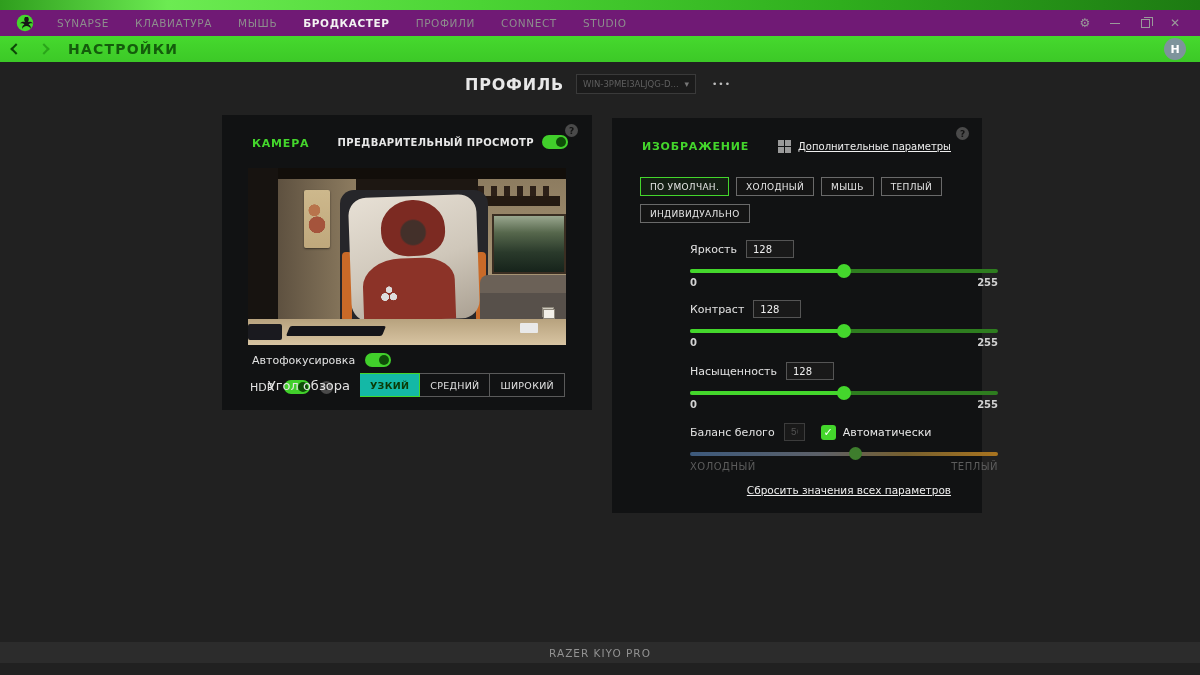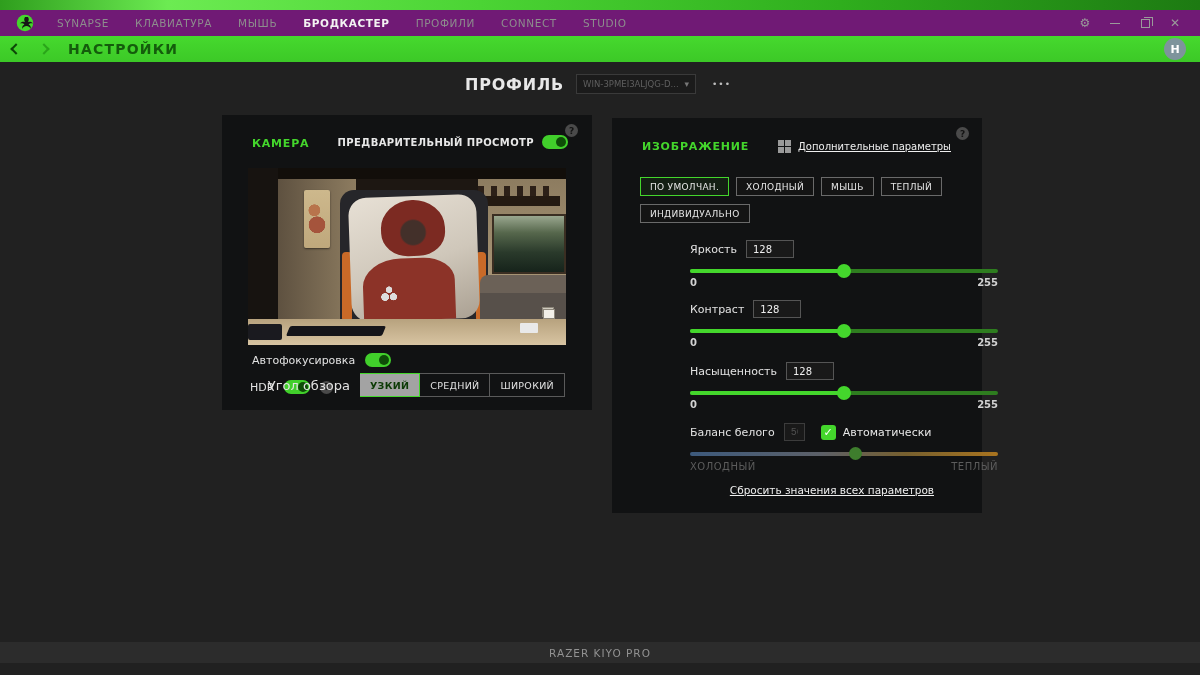--- a/index.html
+++ b/index.html
@@ -67,21 +67,21 @@
   .preview-head .lbl { font-size:10px; font-weight:bold; color:#e8e8e8; letter-spacing:.4px; }
   .row-af { position:absolute; left:30px; top:238px; display:flex; align-items:center; gap:10px; }
   .row-af .lbl, .row-hdr .lbl { font-size:11px; color:#e2e2e2; }
   .row-hdr { position:absolute; left:28px; top:260px; height:24px; display:flex; align-items:center; gap:10px;text-align:center; }
   .fov { position:absolute; right:27px; top:258px; height:24px; display:flex; align-items:center; }
   .fov .lbl { font-size:13px; color:#e2e2e2; margin-right:10px; }
   .fov-btn { height:24px; padding:0 10px; display:flex; align-items:center; justify-content:center;
     border:1px solid #5a5a5a; border-left-width:0; font-size:9.5px; color:#e0e0e0; cursor:pointer;
     background:transparent; letter-spacing:.3px; }
   .fov-btn:first-of-type { border-left-width:1px; }
-  .fov-btn.sel { background:#a3a3a3; border-color:#44d62c; color:#0c3a05; font-weight:bold; }
+  .fov-btn.sel { background:#14b8a6; border-color:#44d62c; color:#0c3a05; font-weight:bold; }
 
   
   .preview { position:absolute; left:26px; top:53px; width:318px; height:177px; overflow:hidden;
     background:#9c8a6e; box-shadow:inset 0 0 46px rgba(0,0,0,.55); }
   .pv { position:absolute; }
   .pv-top { left:0; top:0; width:100%; height:13px; background:#120e0a; }
   .pv-leftdark { left:0; top:0; width:30px; height:100%; background:#171310; }
   .pv-leftwall { left:30px; top:11px; width:78px; height:140px;
     background:linear-gradient(90deg,#5e5140,#8d7c60); }
   .pv-scroll { left:56px; top:22px; width:26px; height:58px; border-radius:2px;
@@ -151,21 +151,21 @@
   .sminmax { display:flex; justify-content:space-between; margin-top:4px;
     font-size:10px; font-weight:bold; color:#d2d2d2; }
   .wb-track { background:linear-gradient(90deg,#3d5a7d 0%,#5c6068 42%,#77602f 70%,#a9741f 100%); }
   .wb-thumb { background:#3e7d2d; left:calc(54% - 7px); width:13px; height:13px; top:-5px; }
   .wb-labels { display:flex; justify-content:space-between; margin-top:5px;
     font-size:10px; color:#5c5c5c; letter-spacing:.5px; }
   .wb-check { width:15px; height:15px; border-radius:3px; background:#44d62c; color:#fff;
     font-size:11px; font-weight:bold; display:flex; align-items:center; justify-content:center;
     margin-left:16px; cursor:pointer; }
   .wb-auto { font-size:11px; color:#e8e8e8; margin-left:7px; }
-  .reset-link { position:absolute; right:48px; top:366px; font-size:10.5px; color:#efefef;
+  .reset-link { position:absolute; right:31px; top:366px; font-size:10.5px; color:#efefef;
     text-decoration:underline; cursor:pointer; }
 
   
   .device-bar { position:absolute; left:0; top:642px; width:100%; height:21px; background:#2c2c2c;
     display:flex; align-items:center; justify-content:center; }
   .device-bar span { font-size:10.5px; color:#929292; letter-spacing:1px; }
 </style>
 </head>
 <body>
 

